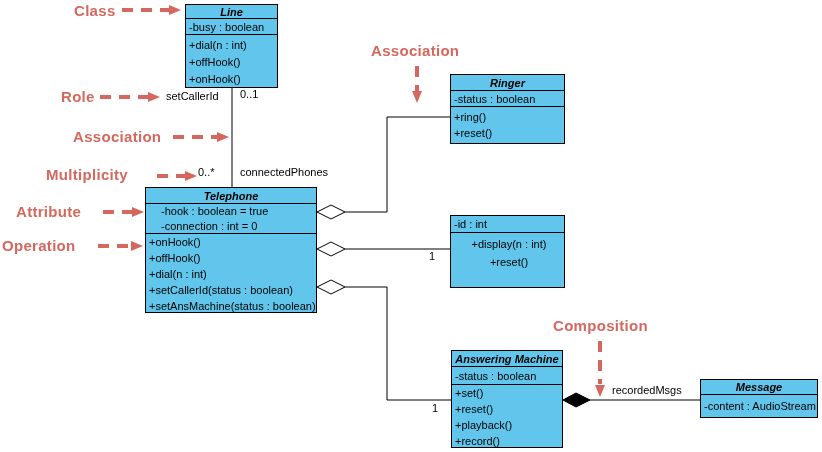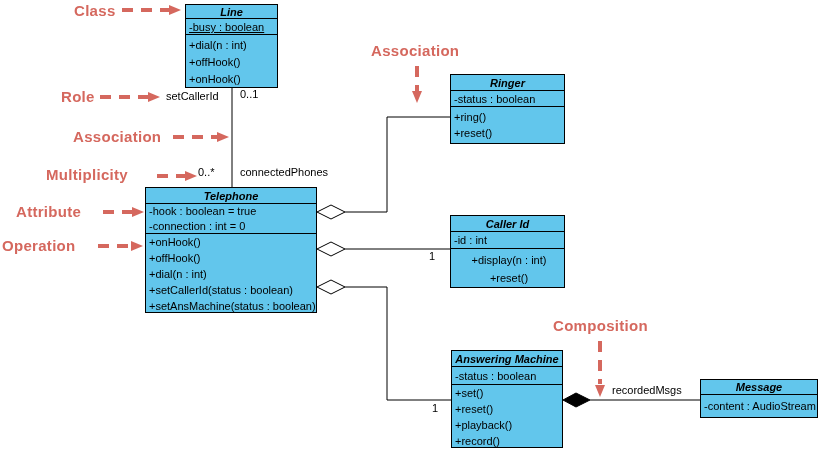--- a/index.html
+++ b/index.html
@@ -20,27 +20,27 @@
   }
   .cls-attrs{border-bottom:1px solid #000;box-sizing:border-box;overflow:hidden;}
   .cls-ops{box-sizing:border-box;overflow:hidden;}
   .member-row{
     font-size:11px;height:16px;line-height:16px;padding-left:3px;
     white-space:nowrap;
   }
   
   #box-line{left:185px;top:4px;width:93px;height:84px;}
   #box-line .cls-title{height:14px;}
-  #box-line .cls-attrs{height:16px;text-decoration:underline;}
+  #box-line .cls-attrs{height:16px;}
   #box-line .cls-ops{padding-top:2px;}
   #box-line .cls-ops .member-row{height:17px;line-height:17px;}
 
   #box-telephone{left:145px;top:187px;width:172px;height:126px;}
   #box-telephone .cls-title{height:16px;}
-  #box-telephone .cls-attrs{height:30px;}
+  #box-telephone .cls-attrs{height:30px;padding-left:12px;}
   #box-telephone .cls-attrs .member-row{height:15px;line-height:15px;}
 
   #box-ringer{left:450px;top:74px;width:115px;height:70px;}
   #box-ringer .cls-title{height:16px;}
   #box-ringer .cls-attrs{height:16px;}
   #box-ringer .cls-ops{padding-top:2px;}
 
   #box-callerid{left:450px;top:215px;width:115px;height:73px;}
   #box-callerid .cls-title{height:16px;}
   #box-callerid .cls-attrs{height:17px;}
@@ -159,21 +159,20 @@
     <div class="cls-attrs">
         <div class="member-row">-status : boolean</div>
       </div>
     <div class="cls-ops">
         <div class="member-row">+ring()</div>
         <div class="member-row">+reset()</div>
       </div>
   </div>
 
   <div class="uml-class" id="box-callerid">
-    <div class="cls-title">Caller Id</div>
     <div class="cls-attrs">
         <div class="member-row">-id : int</div>
       </div>
     <div class="cls-ops">
         <div class="member-row">+display(n : int)</div>
         <div class="member-row">+reset()</div>
       </div>
   </div>
 
   <div class="uml-class" id="box-answering">

